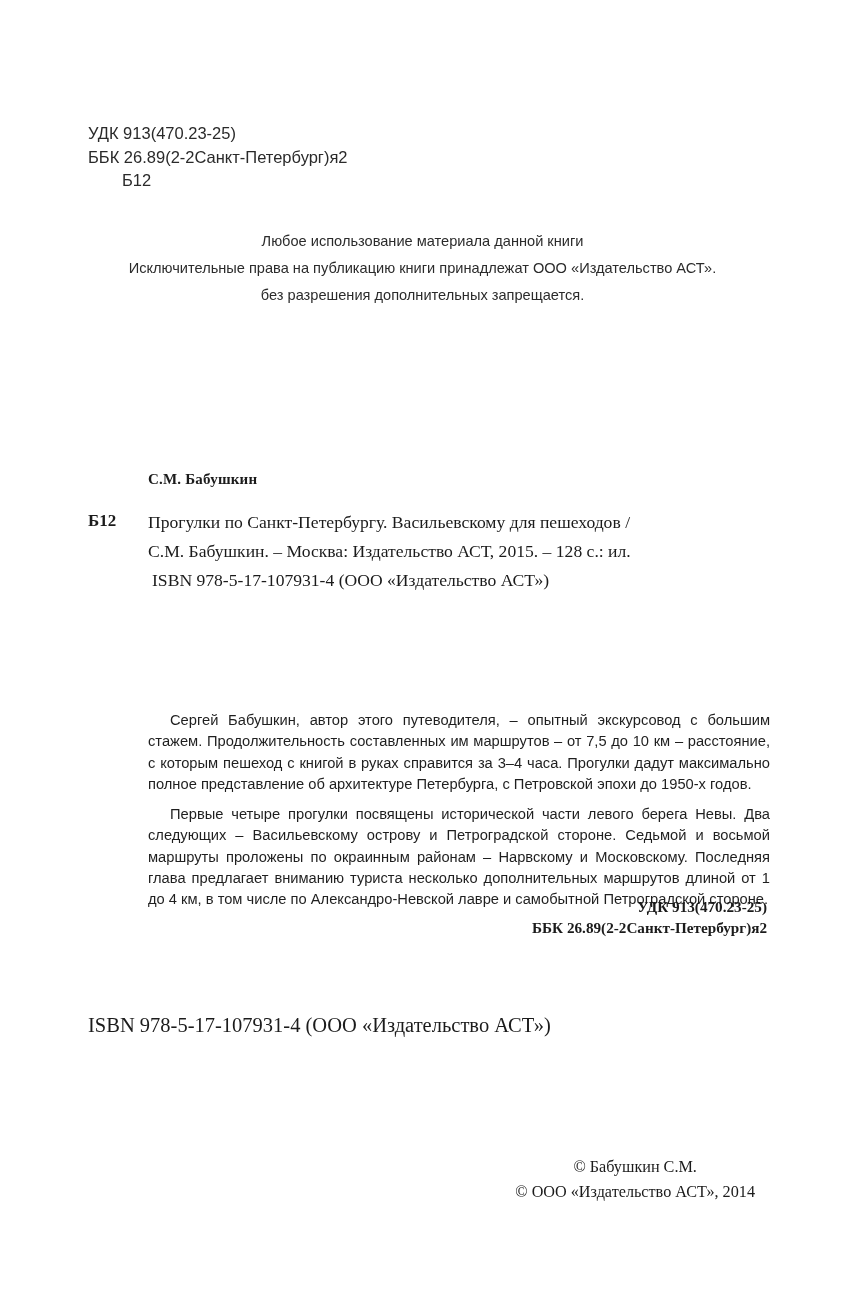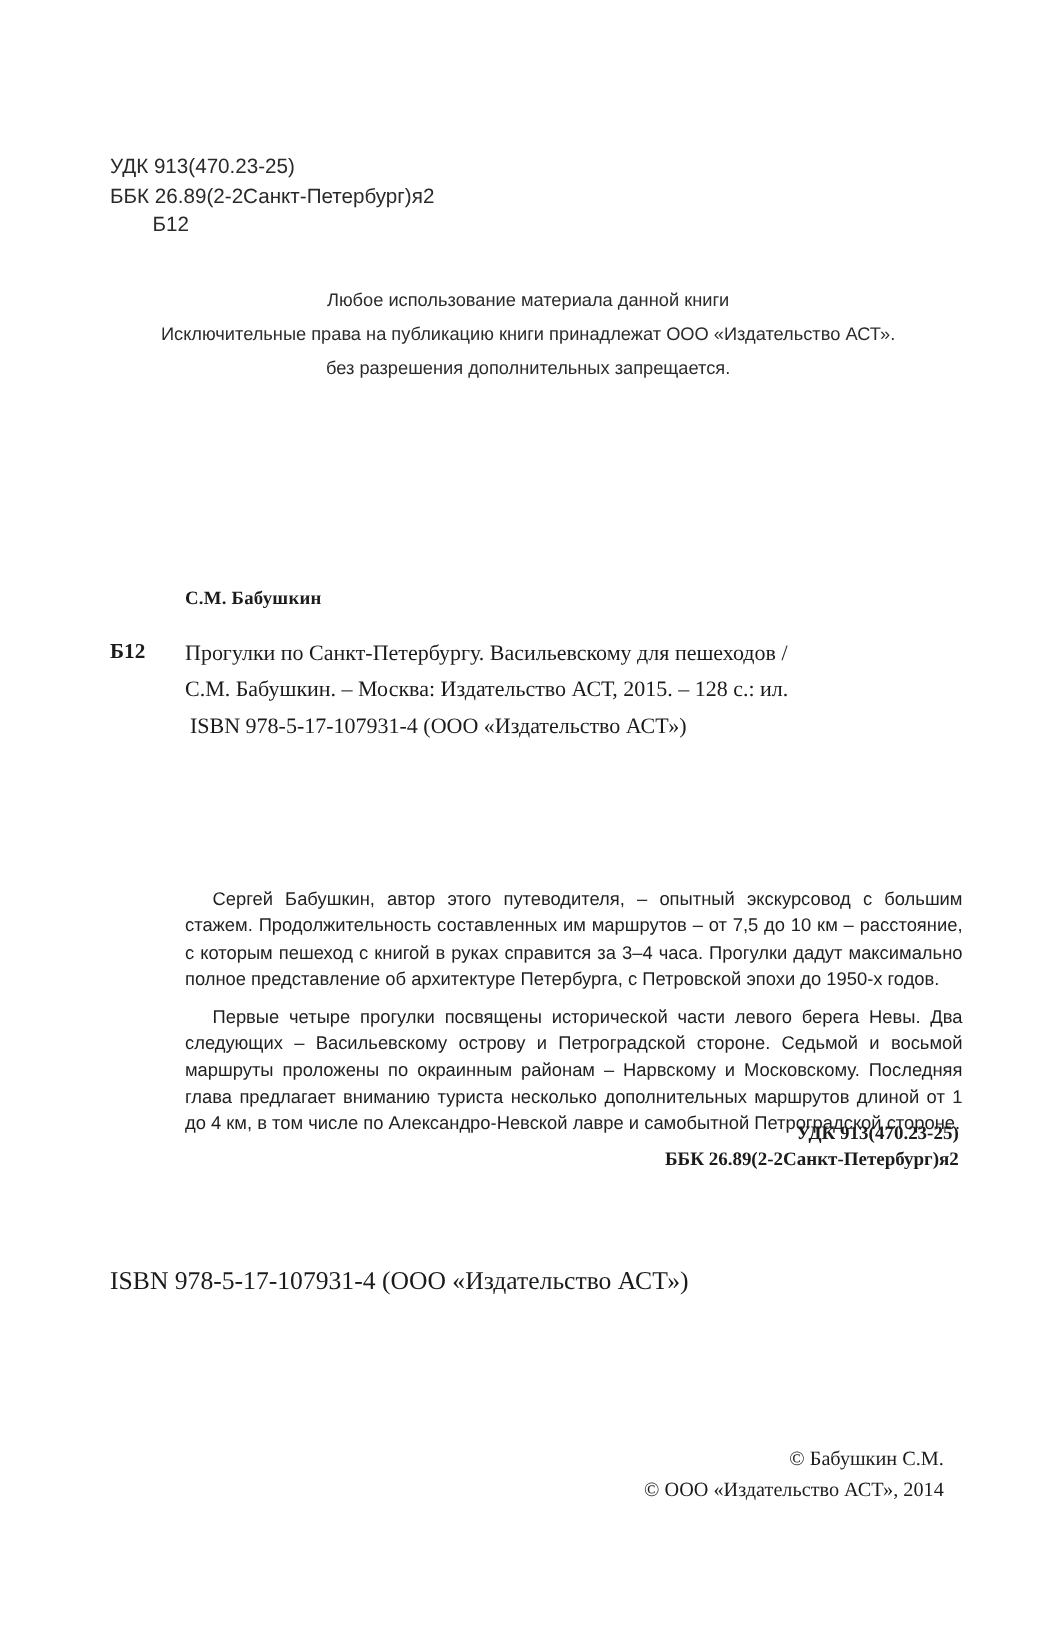--- a/index.html
+++ b/index.html
@@ -129,21 +129,21 @@
     font-size: 20.5px;
     white-space: nowrap;
     color: #1b1b1b;
   }
 
   
   .copyright {
     position: absolute;
     right: 90px;
     top: 1155px;
-    text-align: right;
+    text-align: center;
     font-family: "Liberation Serif", serif;
     font-size: 16.2px;
     line-height: 24.5px;
     white-space: nowrap;
   }
 </style>
 </head>
 <body>
 
 <div class="page">

